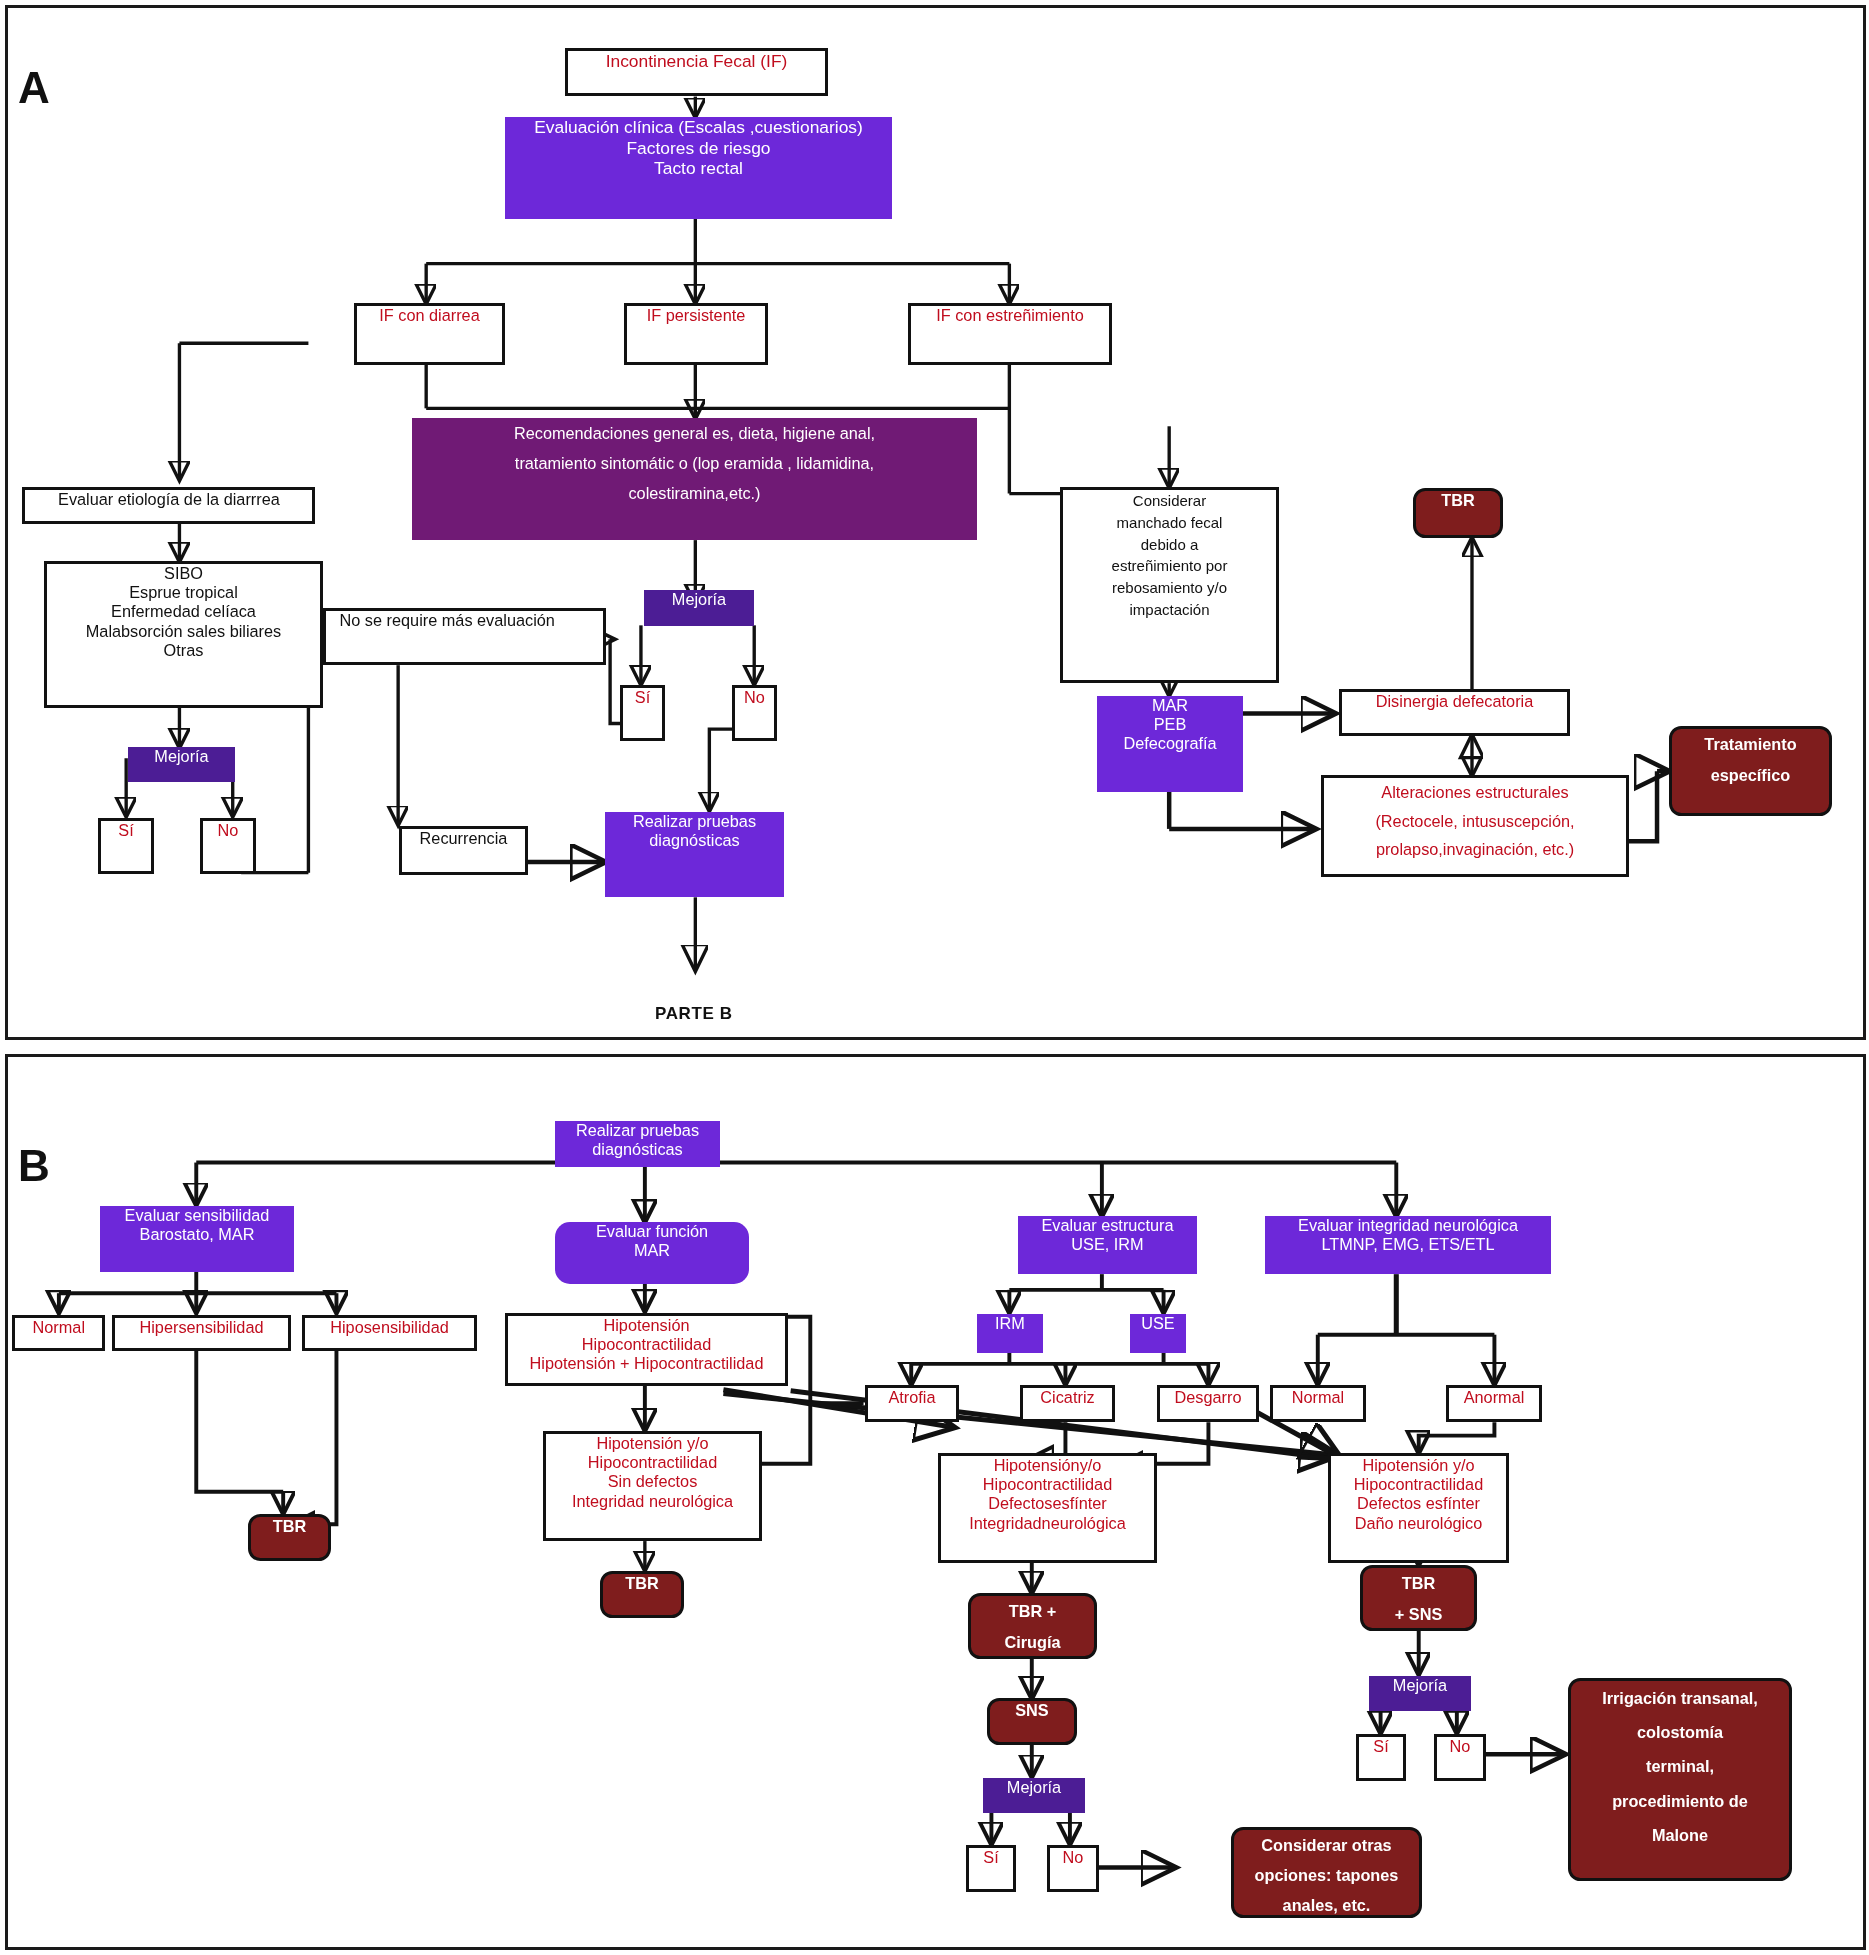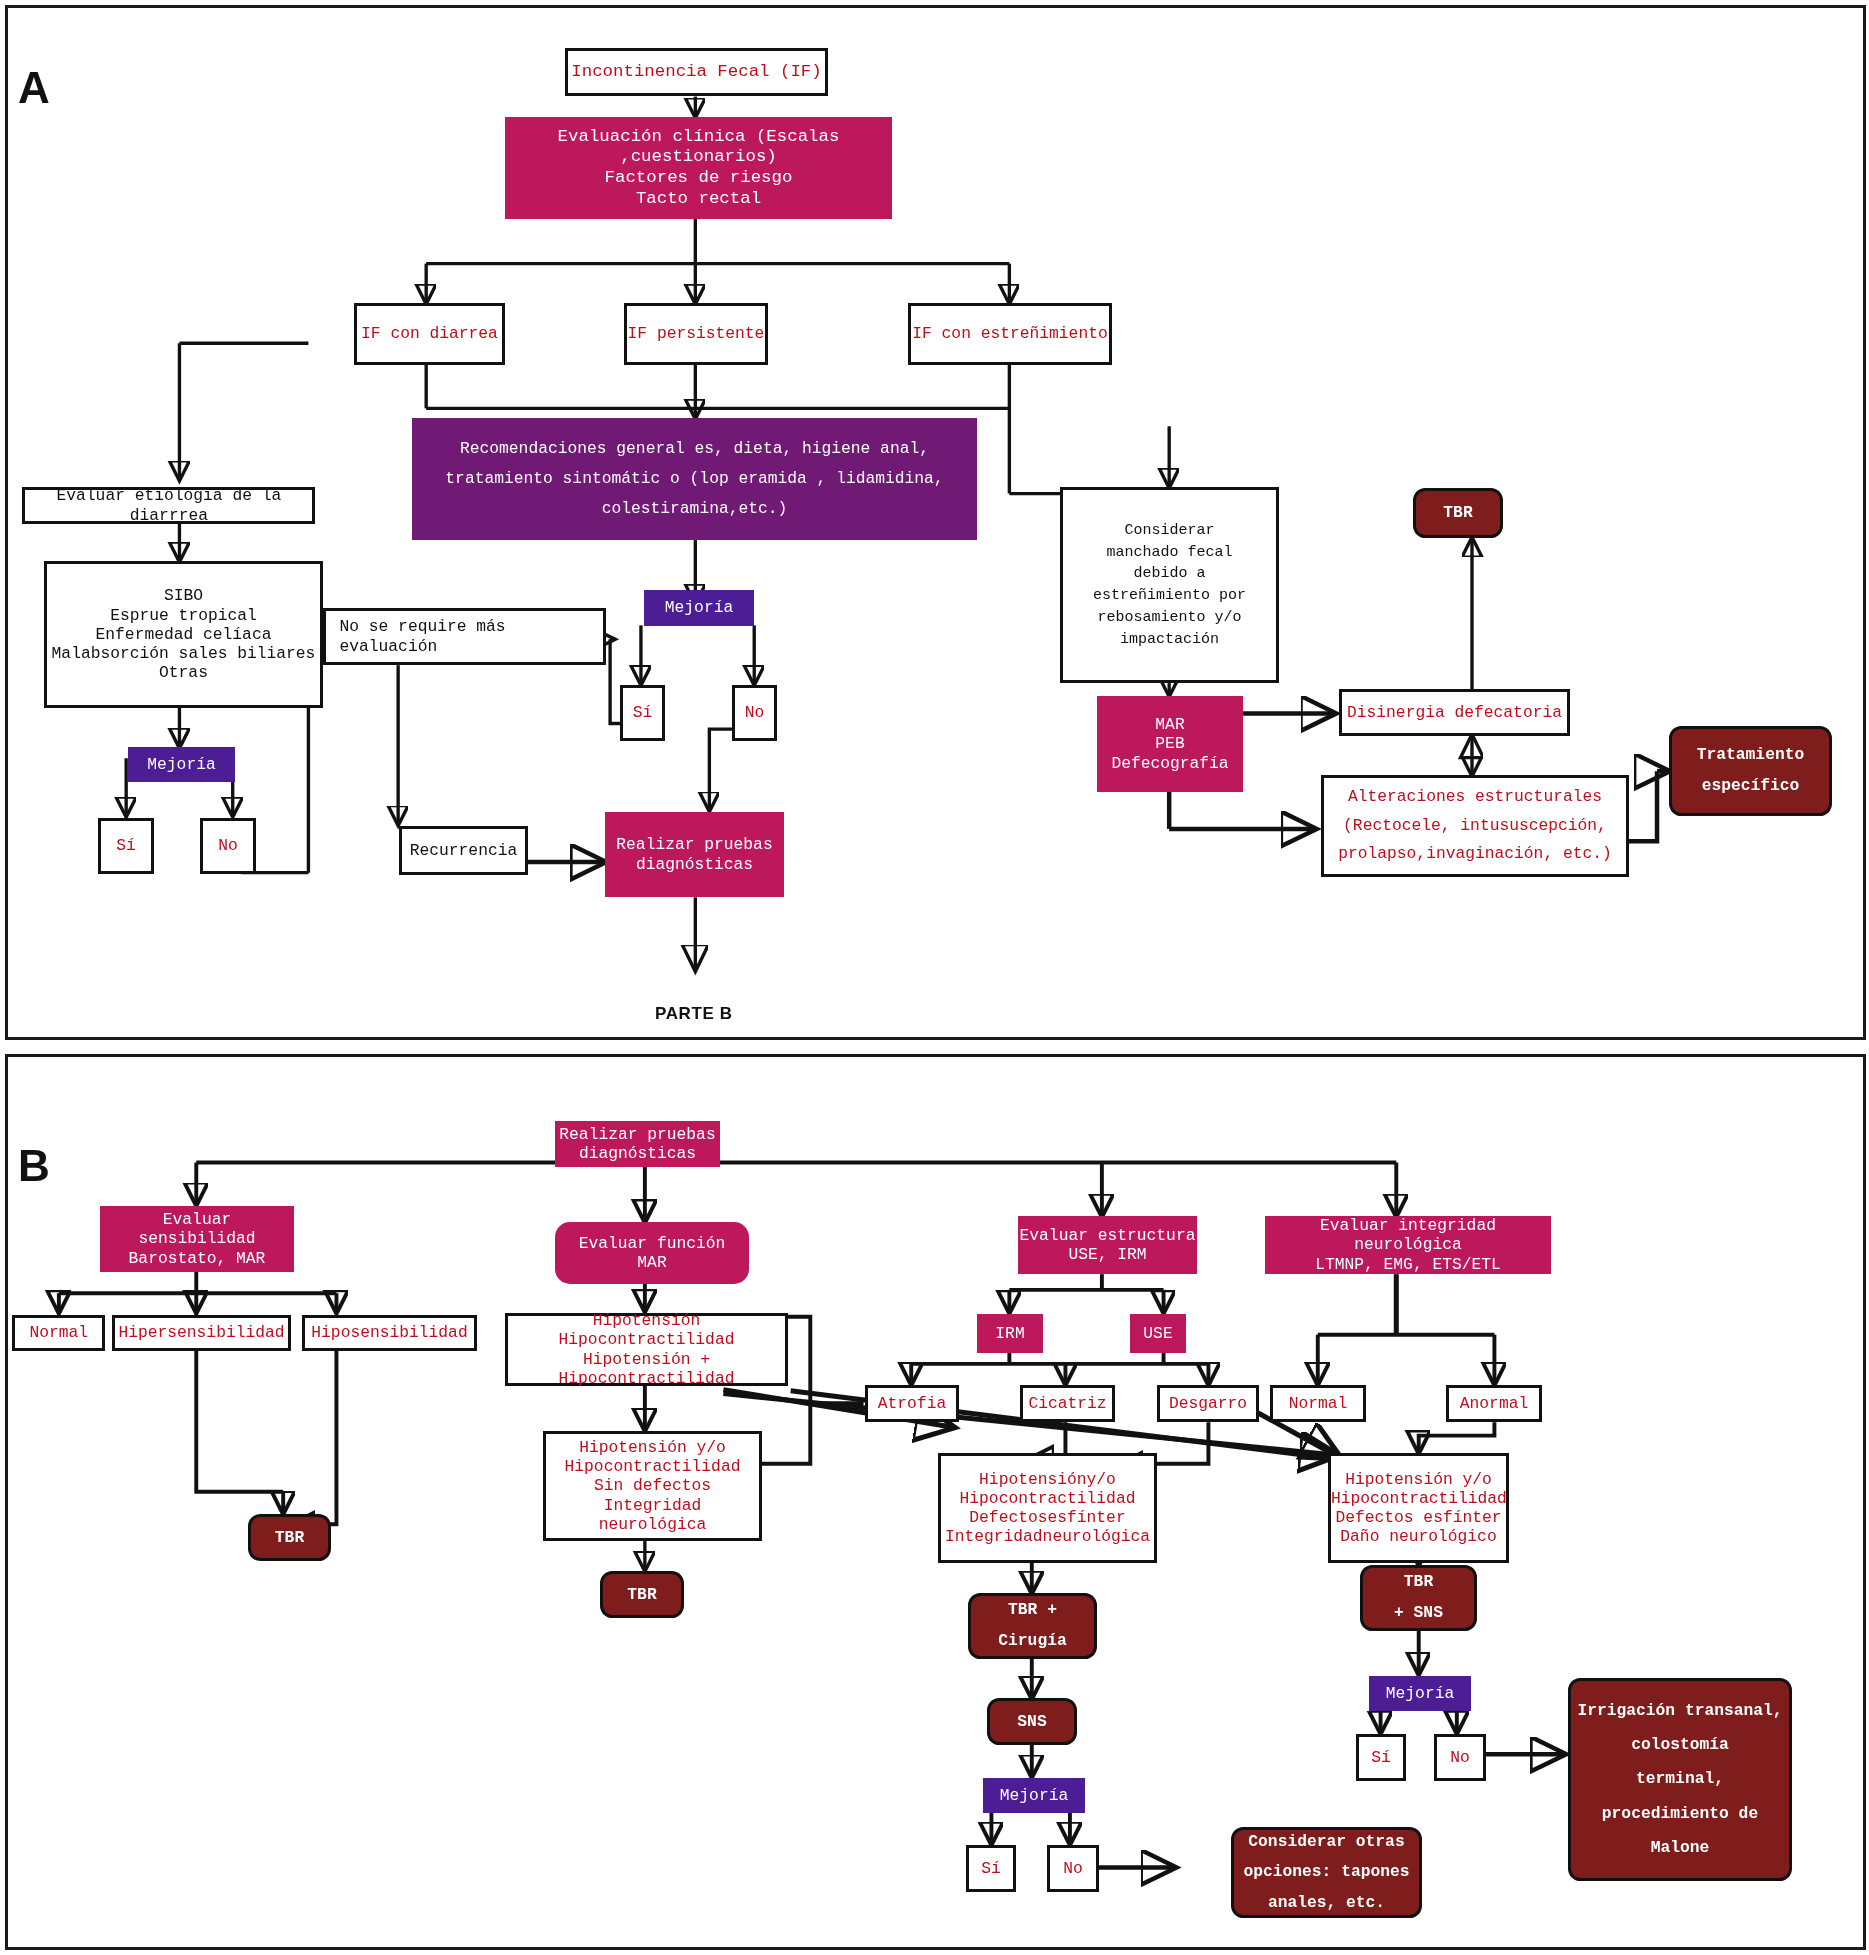--- a/index.html
+++ b/index.html
@@ -3,26 +3,26 @@
 <meta charset="utf-8">
 <style>
   html,body{margin:0;padding:0;background:#ffffff;}
   body{font-family:"Liberation Sans", sans-serif;}
   #page{position:relative;width:1869px;height:1955px;background:#fff;}
 
   .panel{position:absolute;border:3.4px solid #1a1a1a;background:#fff;box-sizing:border-box;}
   .panel-letter{position:absolute;font-weight:bold;font-size:44px;color:#111;line-height:1;}
 
   
-  .node{position:absolute;box-sizing:border-box;display:flex;align-items:center;
-        justify-content:center;text-align:center;line-height:1.18;font-family:Liberation Mono, monospace;}
+  .node{position:absolute;box-sizing:border-box;display:flex;
+        justify-content:center;text-align:center;line-height:1.18;}
   .node span{display:block;width:100%;}
 
   .n-white{background:#ffffff;border:3.4px solid #111111;}
-  .n-navy{background:#be185d;border:0;color:#ffffff;}
+  .n-navy{background:#6d28d9;border:0;color:#ffffff;}
   .n-gray{background:#7f1d1d;border:3.4px solid #111111;color:#ffffff;font-weight:bold;border-radius:12.3px;}
   .n-graybox{background:#701a75;border:0;color:#ffffff;}
   .n-black{background:#4c1d95;border:0;color:#ffffff;}
 
   .t-red{color:#c00d1e;}
   .t-black{color:#111111;}
   .fs26{font-size:15px;} .fs28{font-size:16.3px;} .fs30{font-size:17.4px;}
 
   .lbl{position:absolute;font-weight:bold;font-size:17px;color:#111;letter-spacing:0.6px;}
 

